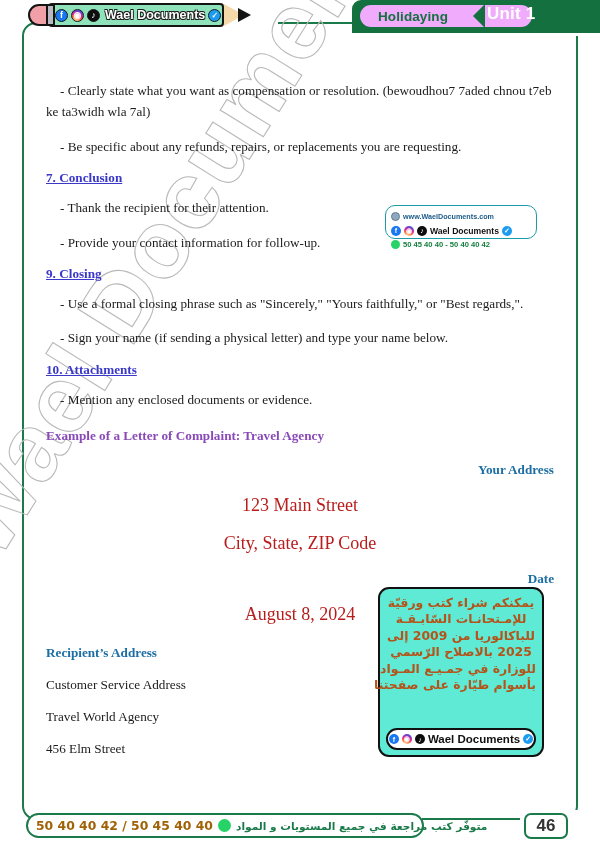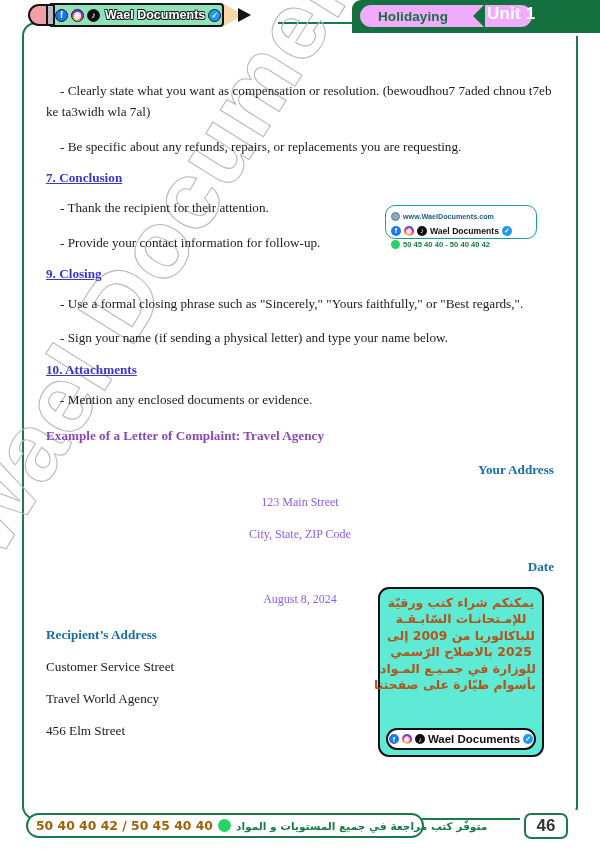--- a/index.html
+++ b/index.html
@@ -224,22 +224,22 @@
   }
   .example-title {
     font-size: 13.2px;
     font-weight: bold;
     color: #8a49b8;
     margin-top: 18px;
     margin-bottom: 18px;
   }
   .ctr {
     text-align: center;
-    font-size: 12px;
-    color: #8b5cf6;
+    font-size: 18px;
+    color: #b91c1c;
     margin-bottom: 17px;
   }
   .ctr-head {
     text-align: right;
     font-size: 13.2px;
     font-weight: bold;
     color: #1c6ea4;
     margin-bottom: 17px;
   }
   .left-head {
@@ -479,21 +479,21 @@
 
     <div class="example-title">Example of a Letter of Complaint: Travel Agency</div>
 
     <div class="ctr-head">Your Address</div>
     <div class="ctr">123 Main Street</div>
     <div class="ctr">City, State, ZIP Code</div>
     <div class="ctr-head">Date</div>
     <div class="ctr">August 8, 2024</div>
 
     <div class="left-head">Recipient’s Address</div>
-    <div class="left-line">Customer Service Street</div>
+    <div class="left-line">Customer Service Address</div>
     <div class="left-line">Travel World Agency</div>
     <div class="left-line">456 Elm Street</div>
   </div>
 
   <div class="contact-card">
     <div class="cc-row">
       <span class="globe-ic"></span>
       <span class="cc-url">www.WaelDocuments.com</span>
     </div>
     <div class="cc-row">

